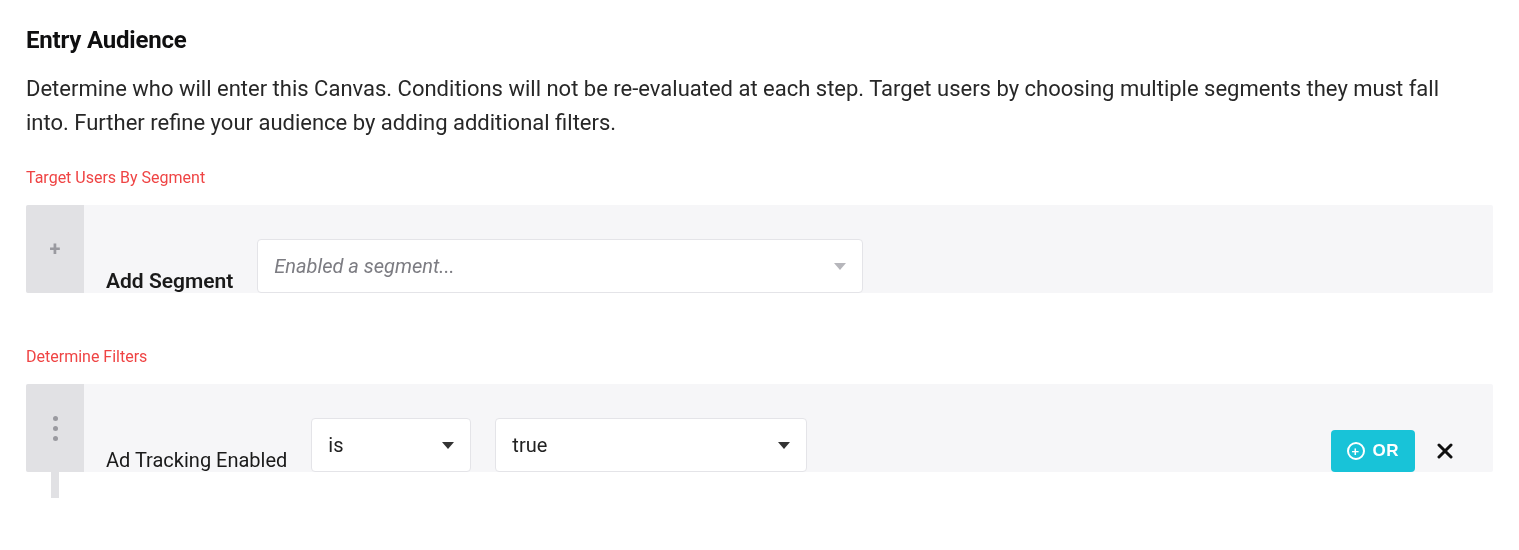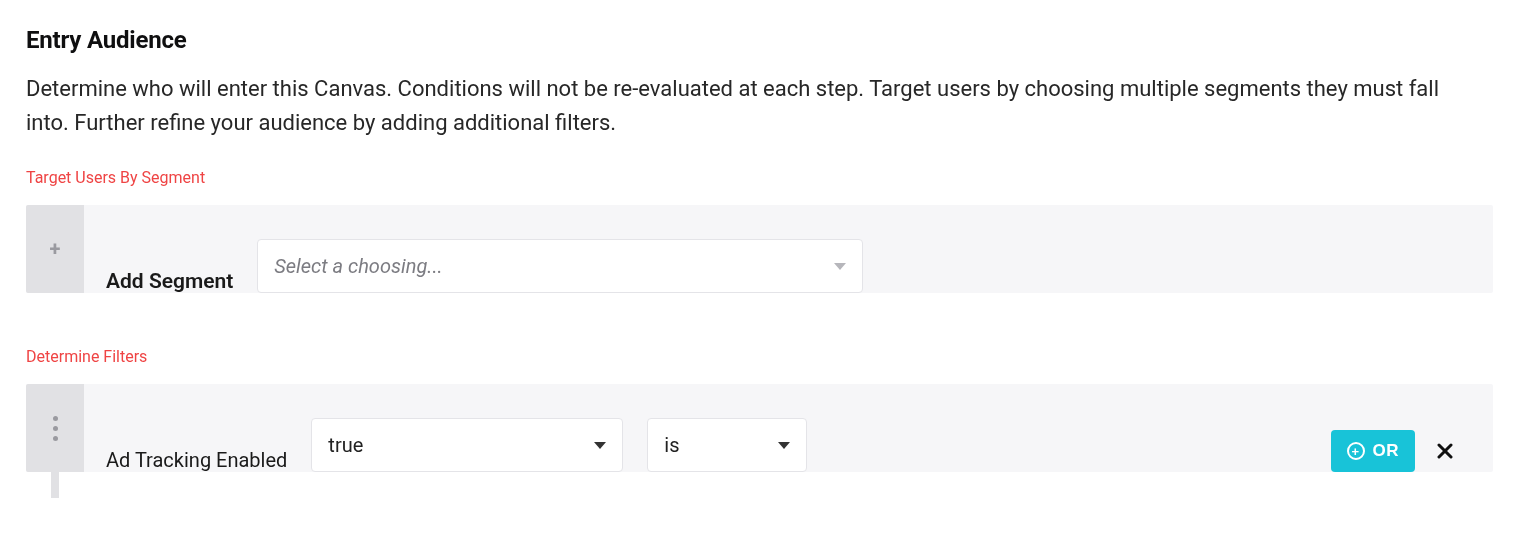--- a/index.html
+++ b/index.html
@@ -188,46 +188,46 @@
 
 <h3 class="subheading">Target Users By Segment</h3>
 
 <div class="row-container">
   <div class="handle-col">
     <span class="plus-icon">+</span>
   </div>
   <div class="row-body">
     <span class="row-label">Add Segment</span>
     <div class="select-wrap select-wide">
-      <span class="select-placeholder">Select a choosing...</span>
+      <span class="select-placeholder">Enabled a segment...</span>
       <span class="chevron chevron-soft"></span>
     </div>
   </div>
 </div>
 
 <div class="spacer-lg"></div>
 
 <h3 class="subheading">Determine Filters</h3>
 
 <div class="row-container">
   <div class="handle-col">
     <div class="dots-vert">
       <span></span>
         <span></span>
         <span></span>
     </div>
   </div>
   <div class="row-body">
     <span class="filter-label">Ad Tracking Enabled</span>
+    <div class="select-wrap select-small">
+      <span class="select-text">is</span>
+      <span class="chevron"></span>
+    </div>
     <div class="select-wrap select-med">
       <span class="select-text">true</span>
-      <span class="chevron"></span>
-    </div>
-    <div class="select-wrap select-small">
-      <span class="select-text">is</span>
       <span class="chevron"></span>
     </div>
     <div class="flex-spacer"></div>
     <div class="row-actions">
       <button class="or-btn">
         <span class="plus-circle">+</span>
         <span>OR</span>
       </button>
       <span class="remove-x">
         <svg width="16" height="16" viewBox="0 0 16 16">

